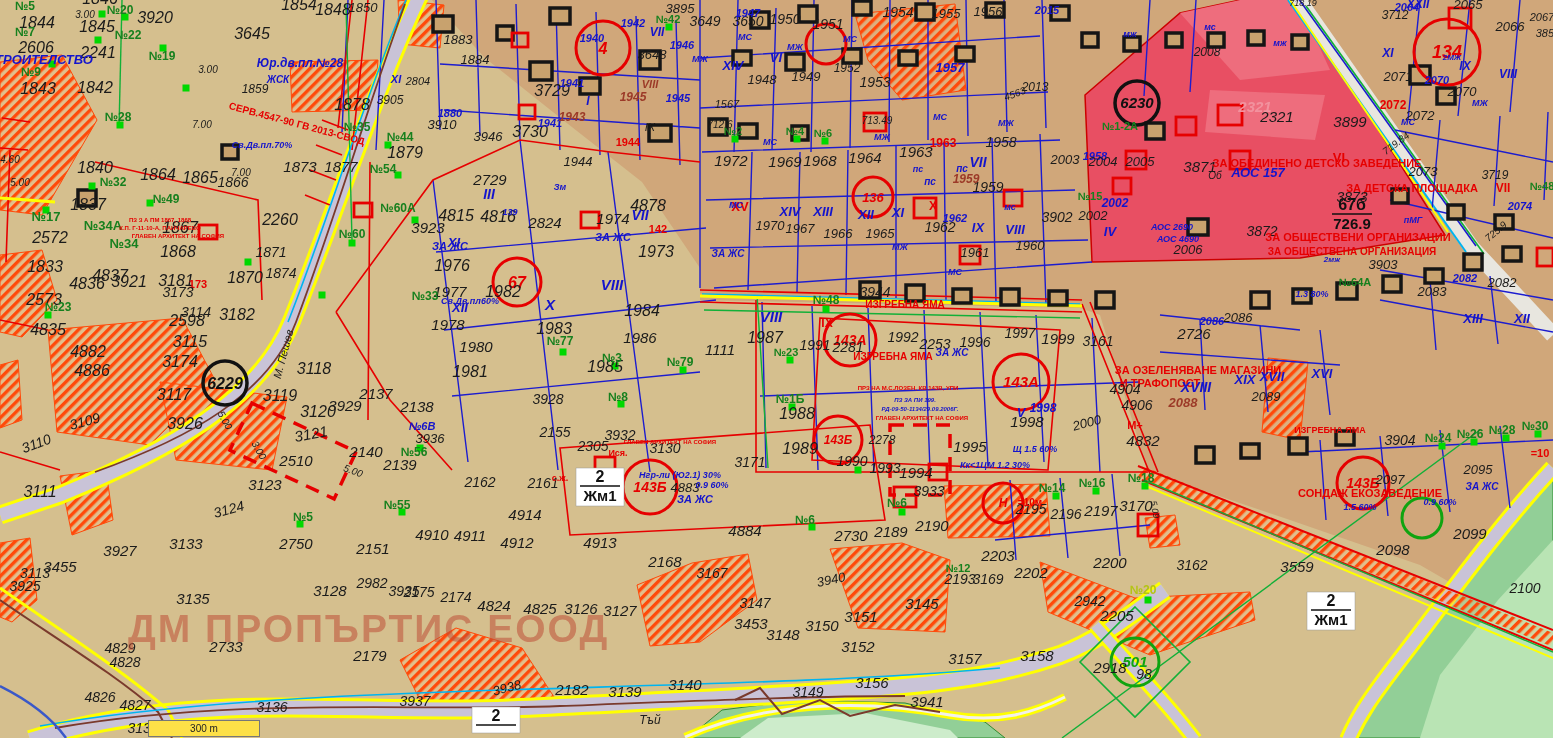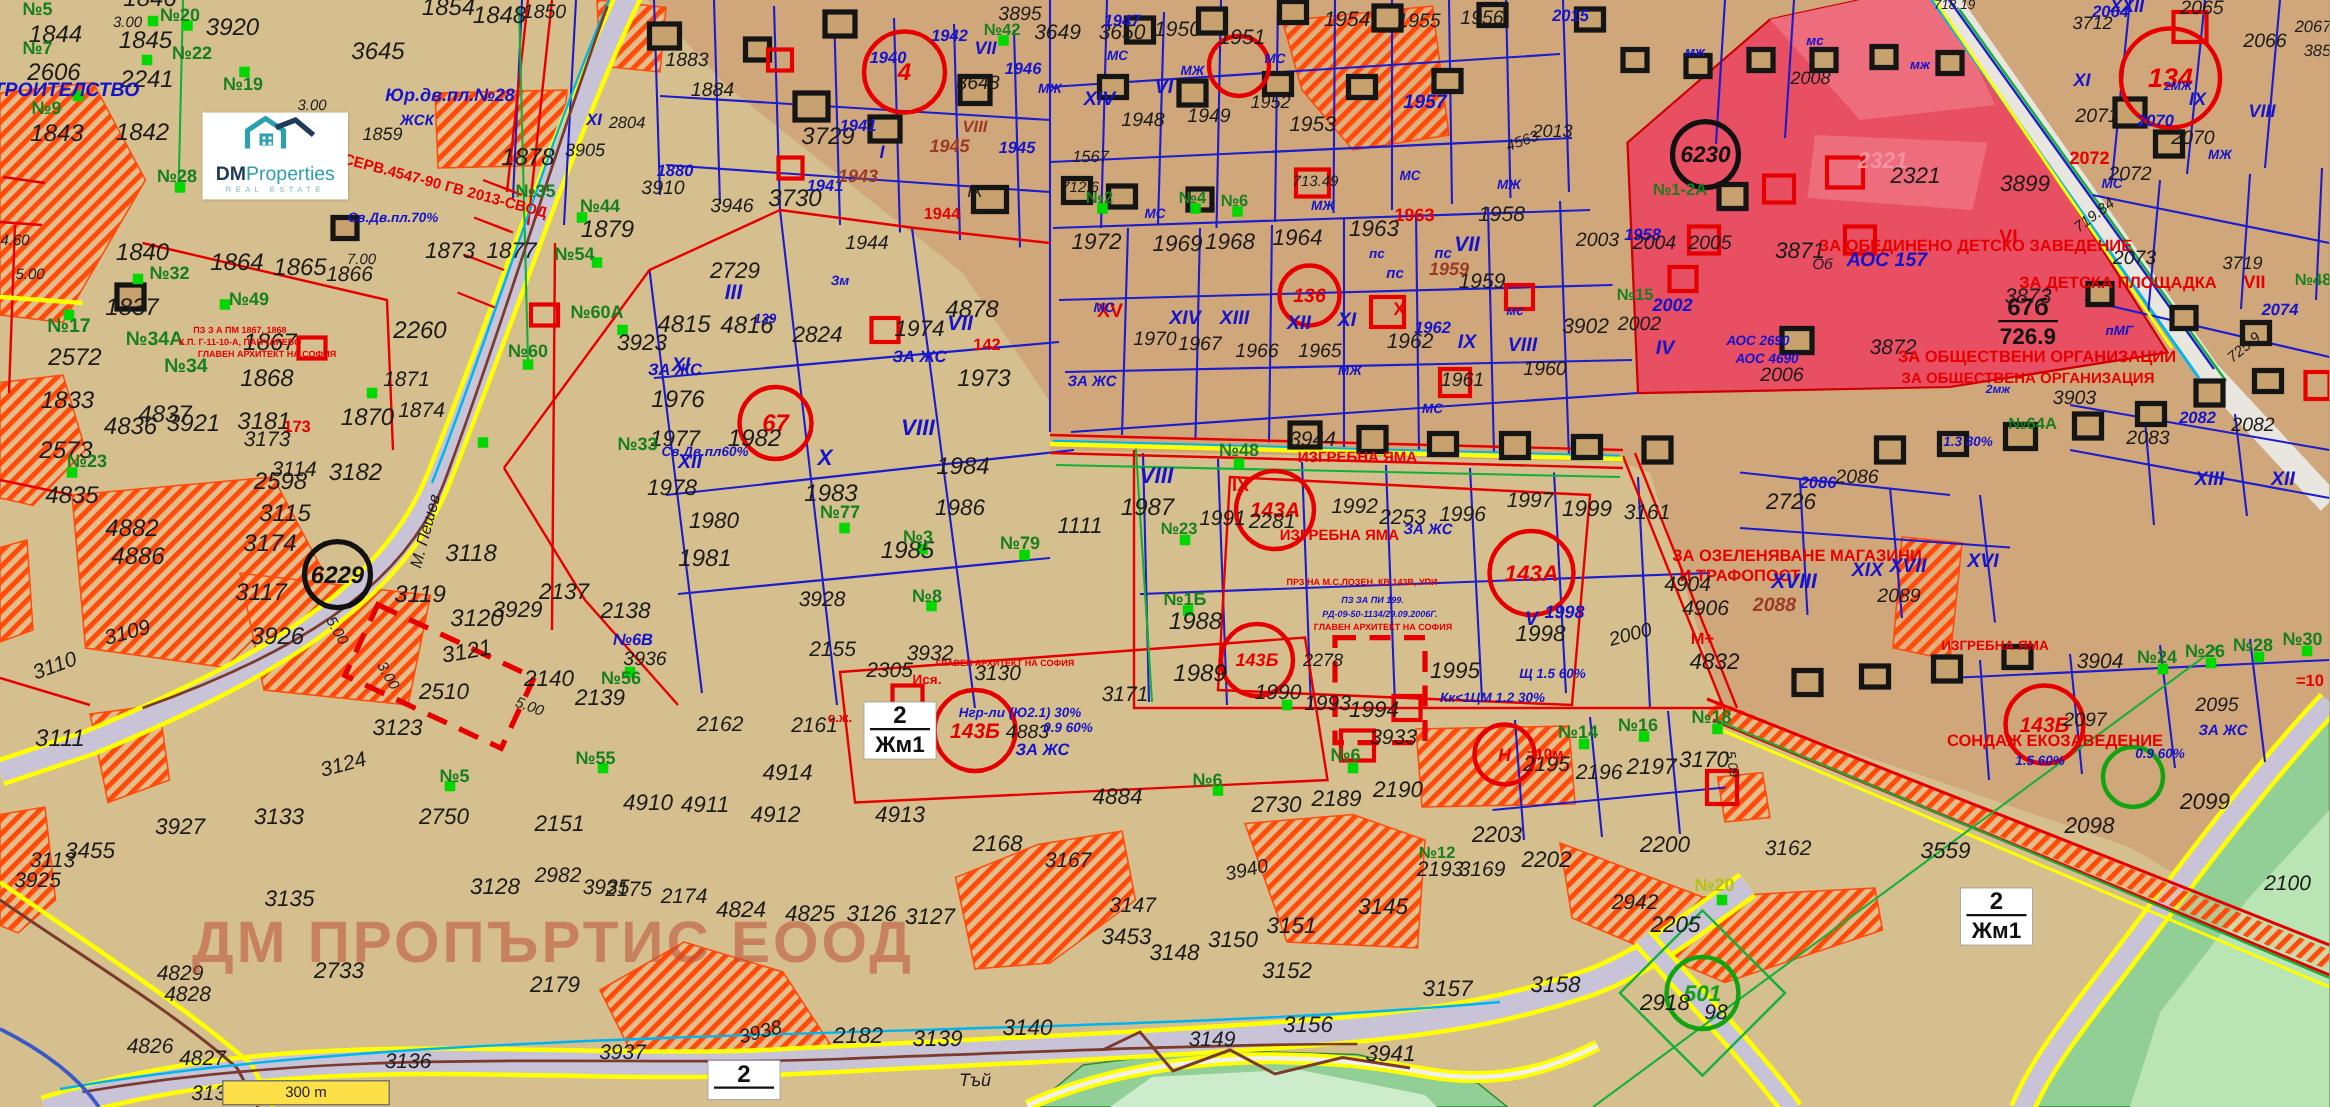--- a/index.html
+++ b/index.html
@@ -771,30 +771,16 @@
         <text x="1502" y="287" text-anchor="middle" font-size="13" class="lbl-k">2082</text>
         <text x="1465" y="282" text-anchor="middle" font-size="11" class="lbl-b">2082</text>
         <text x="1473" y="323" text-anchor="middle" font-size="13" class="lbl-b">XIII</text>
         <text x="1522" y="323" text-anchor="middle" font-size="13" class="lbl-b">XII</text>
         <text x="1383" y="269" text-anchor="middle" font-size="13" class="lbl-k">3903</text>
         <text x="1355" y="286" text-anchor="middle" font-size="11" class="lbl-g">№64А</text>
         <text x="1312" y="297" text-anchor="middle" font-size="9" class="lbl-b">1.3 80%</text>
       </g>
   </svg>
 
-  <div class="logo">
-    <svg width="93" height="26" viewBox="0 0 93 26">
-      <polyline points="28,22 28,10 40,2 52,10 52,22" fill="none" stroke="#2aa0b0" stroke-width="3.4"></polyline>
-      <polyline points="47,8 60,3 72,13" fill="none" stroke="#1f3b5c" stroke-width="3.4"></polyline>
-      <rect x="42,14" y="13" width="0" height="0" fill="#fff"></rect>
-      <rect x="36" y="12" width="9" height="8" fill="#2aa0b0"></rect>
-      <rect x="38" y="14" width="2" height="2" fill="#fff"></rect>
-        <rect x="42" y="14" width="2" height="2" fill="#fff"></rect>
-      <rect x="38" y="17.5" width="2" height="2" fill="#fff"></rect>
-        <rect x="42" y="17.5" width="2" height="2" fill="#fff"></rect>
-    </svg>
-    <div class="logo-line"><span class="logo-dm">DM</span><span class="logo-props">Properties</span></div>
-    <div class="logo-tag">REAL ESTATE</div>
-  </div>
 
   <div class="watermark">ДМ ПРОПЪРТИС ЕООД</div>
   <div class="scalebar">300 m</div>
 </div>
 
 </body></html>

